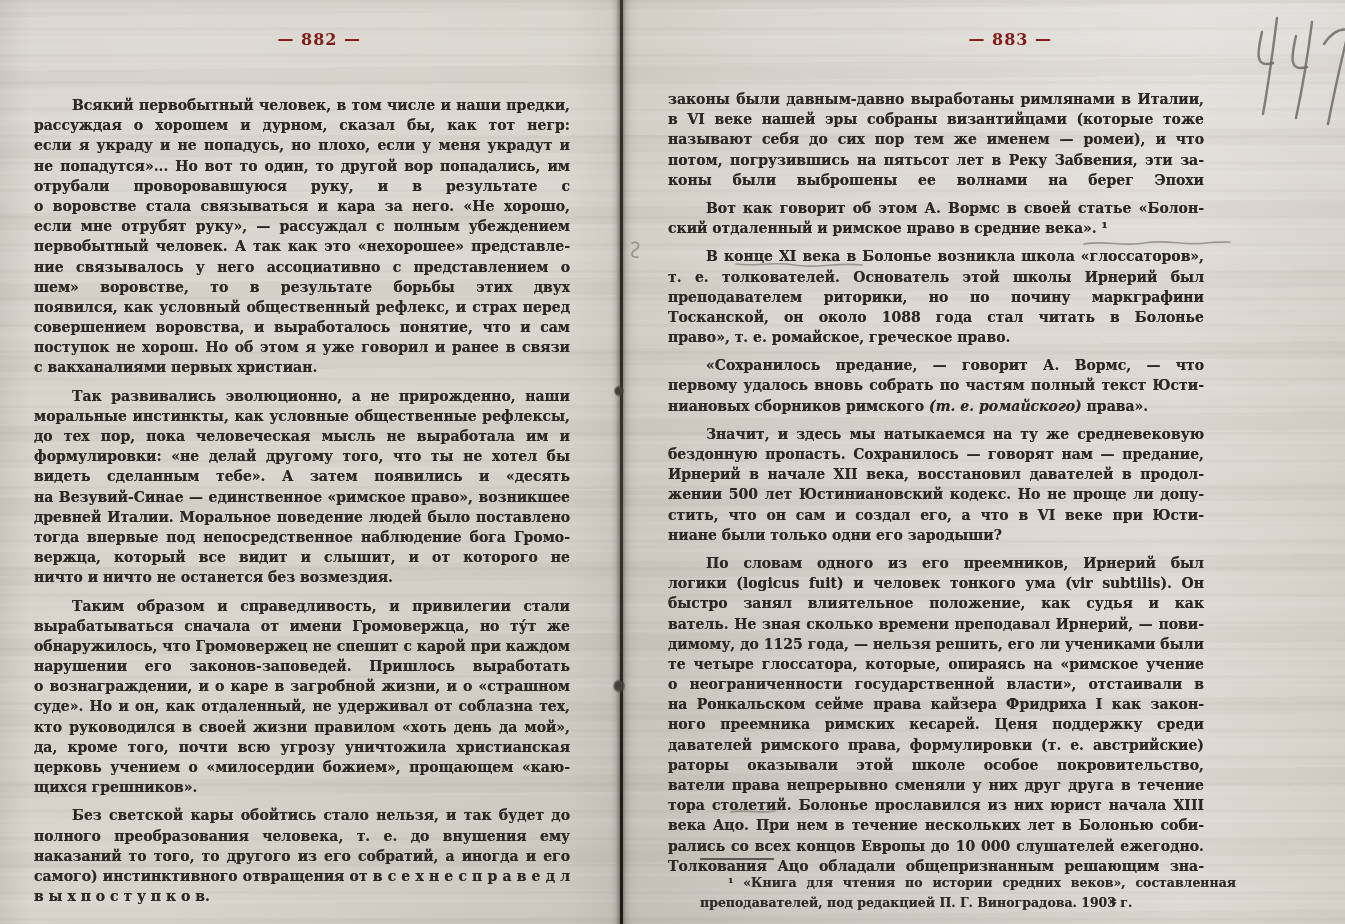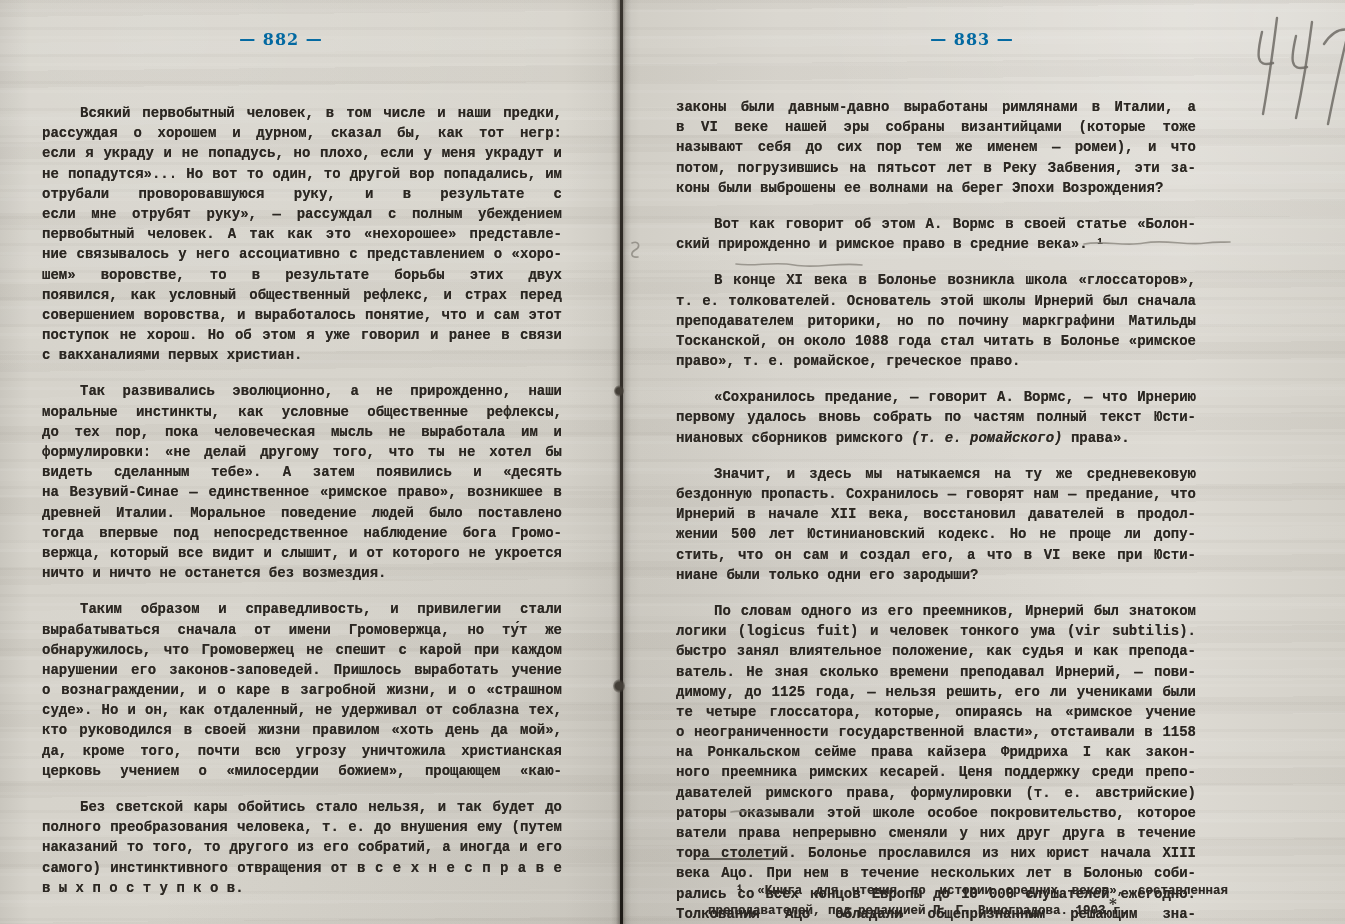--- a/index.html
+++ b/index.html
@@ -16,31 +16,31 @@
       radial-gradient(ellipse at 50% 115%, rgba(85,80,70,.14), transparent 55%),
       linear-gradient(90deg,#c9c6be 0,#d6d3cb 2.2%,#d8d5cd 42%,#cfccc4 45.6%,#c6c3bb 46.2%,#d2cfc7 47.6%,#dad7d0 58%,#dddad3 88%,#d3d0c8 100%);
   }
   .streaks{
     position:absolute;inset:0;pointer-events:none;
     background:
       repeating-linear-gradient(180deg, rgba(110,104,94,.045) 0 3px, transparent 3px 9px, rgba(255,255,255,.05) 9px 12px, transparent 12px 27px),
       repeating-linear-gradient(179.4deg, rgba(118,110,98,.05) 0 17px, transparent 17px 43px, rgba(255,255,255,.04) 43px 55px, transparent 55px 71px);
   }
   .page-header{
-    position:absolute;width:160px;text-align:center;
-    font:700 16px/20px "DejaVu Serif",serif;color:#0369a1;
+    position:absolute;width:160px;text-align:right;
+    font:700 16px/20px "DejaVu Serif",serif;color:#7f1d1d;
     letter-spacing:1px;
   }
   .body-text{
     position:absolute;width:552px;
     font:700 14px/20.2px "DejaVu Serif",serif;color:#2b2722;
     text-rendering:optimizeLegibility;
     text-shadow:0 0 .5px rgba(43,39,34,.65);
   }
-  .para{margin:16px;padding:0;font-family:Liberation Mono, monospace;}
+  .para{margin:8px;padding:0;}
   .line{
     height:20.2px;line-height:20.2px;overflow:hidden;
     text-align:justify;text-align-last:justify;
   }
   .line.end{text-align-last:left;}
   .line.indent{text-indent:38px;}
   .footnote{
     position:absolute;left:692px;top:865px;width:552px;
     font:700 12.5px/20.4px "DejaVu Serif",serif;color:#2e2a25;
     text-shadow:0 0 .4px rgba(43,39,34,.6);
@@ -84,20 +84,21 @@
 <div class="gutter-blob blob2"></div>
 
 <div class="page-header" style="left:201px;top:30px;">— 882 —</div>
 <div class="body-text" style="left:26px;top:87px;">
     <div class="para">
       <div class="line indent"><span>Всякий первобытный человек, в том числе и наши предки,</span></div>
       <div class="line"><span>рассуждая о хорошем и дурном, сказал бы, как тот негр: «хорошо,</span></div>
       <div class="line"><span>если я украду и не попадусь, но плохо, если у меня украдут и</span></div>
       <div class="line"><span>не попадутся»... Но вот то один, то другой вор попадались, им</span></div>
       <div class="line"><span>отрубали проворовавшуюся руку, и в результате с представлением</span></div>
+      <div class="line"><span>о воровстве стала связываться и кара за него. «Не хорошо,</span></div>
       <div class="line"><span>если мне отрубят руку», — рассуждал с полным убеждением</span></div>
       <div class="line"><span>первобытный человек. А так как это «нехорошее» представле-</span></div>
       <div class="line"><span>ние связывалось у него ассоциативно с представлением о «хоро-</span></div>
       <div class="line"><span>шем» воровстве, то в результате борьбы этих двух представлений</span></div>
       <div class="line"><span>появился, как условный общественный рефлекс, и страх перед</span></div>
       <div class="line"><span>совершением воровства, и выработалось понятие, что и сам этот</span></div>
       <div class="line"><span>поступок не хорош. Но об этом я уже говорил и ранее в связи</span></div>
       <div class="line end"><span>с вакханалиями первых христиан.</span></div>
     </div>
     <div class="para">
@@ -115,20 +116,21 @@
     <div class="para">
       <div class="line indent"><span>Таким образом и справедливость, и привилегии стали</span></div>
       <div class="line"><span>вырабатываться сначала от имени Громовержца, но ту́т же</span></div>
       <div class="line"><span>обнаружилось, что Громовержец не спешит с карой при каждом</span></div>
       <div class="line"><span>нарушении его законов-заповедей. Пришлось выработать учение</span></div>
       <div class="line"><span>о вознаграждении, и о каре в загробной жизни, и о «страшном</span></div>
       <div class="line"><span>суде». Но и он, как отдаленный, не удерживал от соблазна тех,</span></div>
       <div class="line"><span>кто руководился в своей жизни правилом «хоть день да мой»,</span></div>
       <div class="line"><span>да, кроме того, почти всю угрозу уничтожила христианская</span></div>
       <div class="line"><span>церковь учением о «милосердии божием», прощающем «каю-</span></div>
+      <div class="line end"><span>щихся грешников».</span></div>
     </div>
     <div class="para">
       <div class="line indent"><span>Без светской кары обойтись стало нельзя, и так будет до</span></div>
       <div class="line"><span>полного преобразования человека, т. е. до внушения ему (путем</span></div>
       <div class="line"><span>наказаний то того, то другого из его собратий, а иногда и его</span></div>
       <div class="line"><span>самого) инстинктивного отвращения от в с е х  н е с п р а в е д л и-</span></div>
       <div class="line end"><span>в ы х  п о с т у п к о в.</span></div>
     </div>
   </div>
 
@@ -136,21 +138,21 @@
 <div class="body-text" style="left:660px;top:81px;">
     <div class="para">
       <div class="line"><span>законы были давным-давно выработаны римлянами в Италии, а</span></div>
       <div class="line"><span>в VI веке нашей эры собраны византийцами (которые тоже</span></div>
       <div class="line"><span>называют себя до сих пор тем же именем — ромеи), и что</span></div>
       <div class="line"><span>потом, погрузившись на пятьсот лет в Реку Забвения, эти за-</span></div>
       <div class="line end"><span>коны были выброшены ее волнами на берег Эпохи Возрождения?</span></div>
     </div>
     <div class="para">
       <div class="line indent"><span>Вот как говорит об этом А. Вормс в своей статье «Болон-</span></div>
-      <div class="line end"><span>ский прирожденно и римское право в средние века». ¹</span></div>
+      <div class="line end"><span>ский отдаленный и римское право в средние века». ¹</span></div>
     </div>
     <div class="para">
       <div class="line indent"><span>В конце XI века в Болонье возникла школа «глоссаторов»,</span></div>
       <div class="line"><span>т. е. толкователей. Основатель этой школы Ирнерий был сначала</span></div>
       <div class="line"><span>преподавателем риторики, но по почину маркграфини Матильды</span></div>
       <div class="line"><span>Тосканской, он около 1088 года стал читать в Болонье «римское</span></div>
       <div class="line end"><span>право», т. е. ромайское, греческое право.</span></div>
     </div>
     <div class="para">
       <div class="line indent"><span>«Сохранилось предание, — говорит А. Вормс, — что Ирнерию</span></div>

